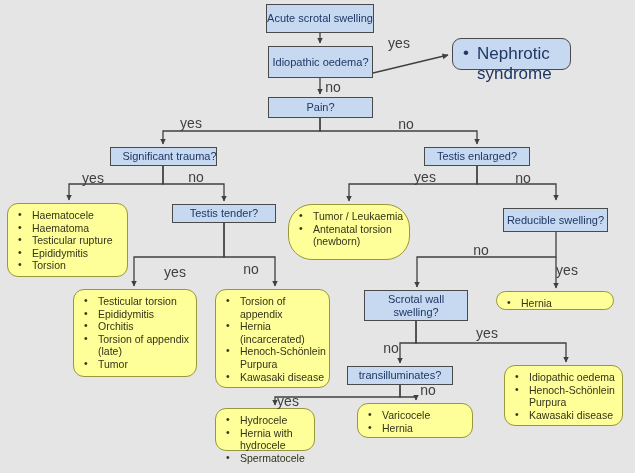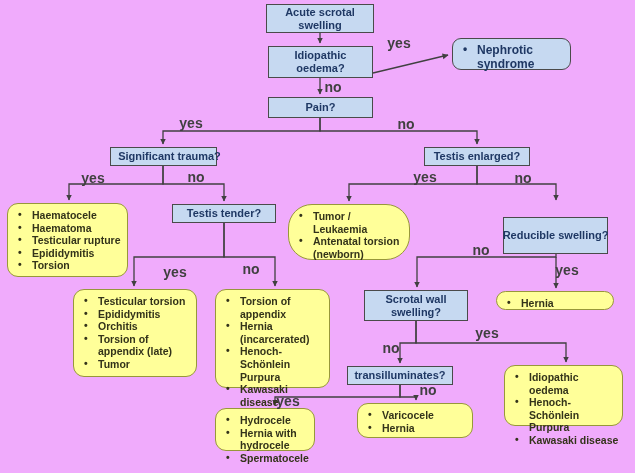--- a/index.html
+++ b/index.html
@@ -25,34 +25,34 @@
     border:1.4px solid var(--out-border);
     border-radius:11px;
     color:var(--out-text);
     font-size:10.5px;line-height:1.2;
   }
   .outcome-blue{
     background:var(--dec-fill);
     border:1.4px solid var(--dec-border);
     border-radius:9px;
     color:var(--dec-text);
-    font-size:12px;line-height:1.15;
+    font-size:17px;line-height:1.15;
   }
   .node ul{margin:0;padding:5px 3px 3px 9px;list-style:none;}
   .node li{position:relative;padding-left:15px;}
   .node li::before{content:"\2022";position:absolute;left:1px;top:-1px;}
   .edge-label{
     position:absolute;transform:translate(-50%,-50%);
     font-size:14px;color:var(--line);white-space:nowrap;
   }
 </style>
 </head>
 <body>
 
-<div id="canvas" style="--dec-fill: #C6D9F1; --dec-border: #4A4A4A; --dec-text: #1F3864; --out-fill: #FFFF99; --out-border: #97973B; --out-text: #33331A; --line: #404040; width: 635px; height: 473px; background: #f0abfc; font-weight: bold;">
+<div id="canvas" style="--dec-fill: #C6D9F1; --dec-border: #4A4A4A; --dec-text: #1F3864; --out-fill: #FFFF99; --out-border: #97973B; --out-text: #33331A; --line: #404040; width: 635px; height: 473px; background: #e5e5e5;">
   <svg id="wires" xmlns="http://www.w3.org/2000/svg">
     <defs>
       <marker id="arrow" markerWidth="8" markerHeight="8" refX="5.5" refY="3" orient="auto" markerUnits="userSpaceOnUse">
         <path d="M0,0 L6,3 L0,6 Z" fill="#404040"></path>
       </marker>
     </defs>
     <g id="edge-group">
         <polyline points="320,33 320,43" fill="none" stroke="#404040" stroke-width="1.3" marker-end="url(#arrow)"></polyline>
         <polyline points="373,73 448,55" fill="none" stroke="#404040" stroke-width="1.3" marker-end="url(#arrow)"></polyline>
         <polyline points="320,78 320,94" fill="none" stroke="#404040" stroke-width="1.3" marker-end="url(#arrow)"></polyline>
@@ -84,21 +84,21 @@
       </div>
       <div class="node decision oneline" style="left: 110px; top: 147px; width: 107px; height: 19px; padding-left: 12px;">
         <span>Significant trauma?</span>
       </div>
       <div class="node decision oneline" style="left: 172px; top: 204px; width: 104px; height: 19px;">
         <span>Testis tender?</span>
       </div>
       <div class="node decision oneline" style="left: 424px; top: 147px; width: 106px; height: 19px;">
         <span>Testis enlarged?</span>
       </div>
-      <div class="node decision oneline" style="left: 503px; top: 217px; width: 105px; height: 37px;">
+      <div class="node decision oneline" style="left: 503px; top: 208px; width: 105px; height: 24px;">
         <span>Reducible swelling?</span>
       </div>
       <div class="node decision" style="left: 364px; top: 290px; width: 104px; height: 31px;">
         <span>Scrotal wall swelling?</span>
       </div>
       <div class="node decision oneline" style="left: 347px; top: 366px; width: 106px; height: 19px;">
         <span>transilluminates?</span>
       </div>
       <div class="node outcome-blue" style="left: 452px; top: 38px; width: 119px; height: 32px;">
         <ul>

